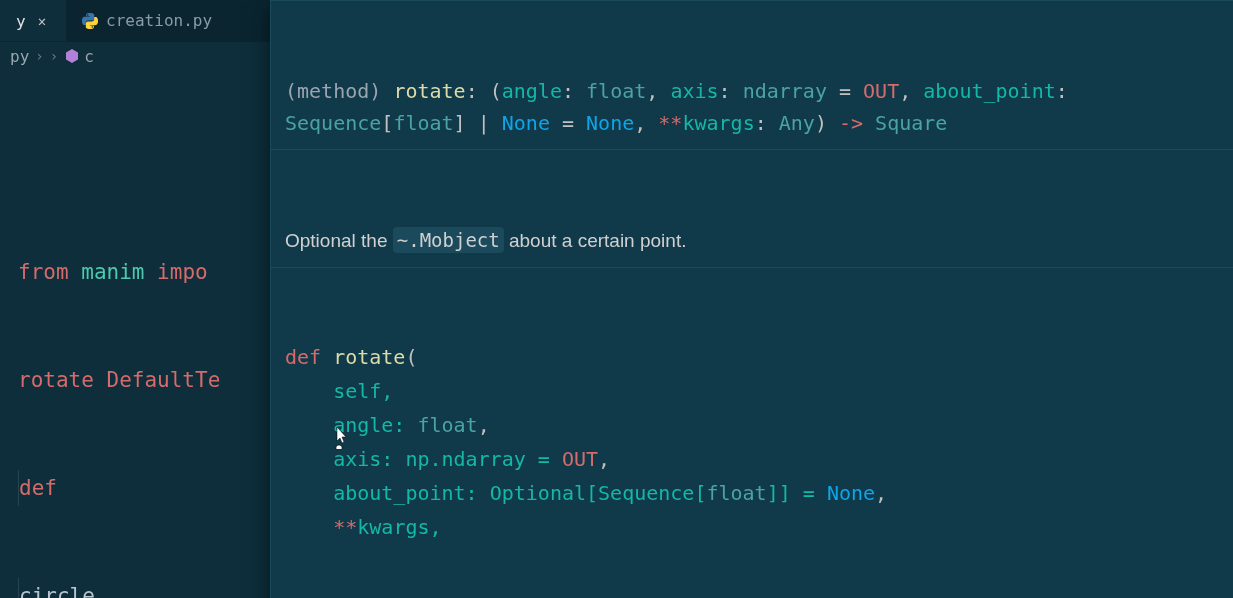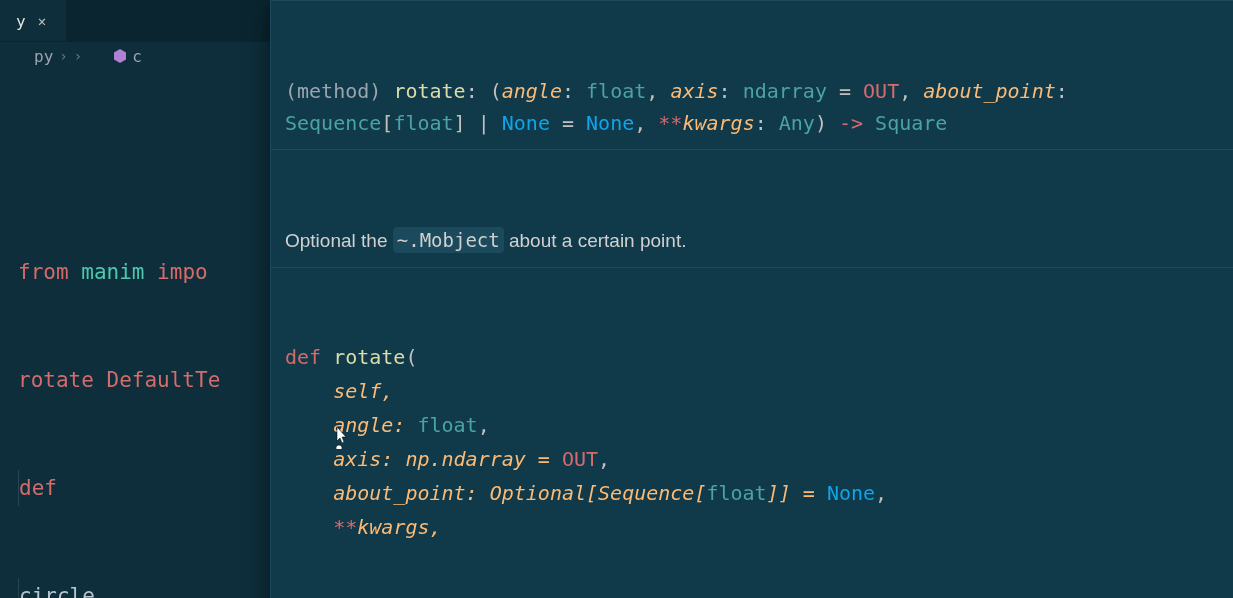--- a/index.html
+++ b/index.html
@@ -63,21 +63,20 @@
       color: #9aa5b0;
     }
     .breadcrumb-chevron {
       color: #6a7a85;
       font-size: 14px;
     }
     .breadcrumb-item {
       display: flex;
       align-items: center;
       gap: 4px;
-      margin-left: 24px;
     }
     
     
     .editor {
       position: relative;
       padding: 4px 0 0 18px;
       line-height: 36px;
       white-space: pre;
     }
     .line {
@@ -91,21 +90,21 @@
       height: 36px;
       vertical-align: top;
     }
     
     
     .kw { color: #d66b6b; }
     .cls { color: #4EC9B0; }
     .fn { color: #3fa5d9; }
     .fn-def { color: #dcdcaa; }
     .ident { color: #b8c4d0; }
-    .param { color: #fdba74; font-style: italic; }
+    .param { color: #14b8a6; }
     
     
     .hover-tooltip {
       position: absolute;
       left: 270px;
       top: -70px;
       width: 970px;
       background: #10394a;
       border: 1px solid #1a4a5c;
       box-shadow: 0 4px 20px rgba(0,0,0,0.5);
@@ -157,20 +156,29 @@
       pointer-events: none;
     }
   </style>
 </head>
 <body>
 
 <div class="tab-bar">
   <div class="tab active">
     <span>y</span>
     <span class="tab-close">✕</span>
+  </div>
+  <div class="tab inactive">
+    <span class="python-icon">
+      <svg viewBox="0 0 16 16" width="16" height="16">
+          <path fill="#3776ab" d="M7.8 0C4 0 4.2 1.6 4.2 1.6v1.7h3.7v.5H2.7S0 3.5 0 7.9c0 4.4 2.4 4.2 2.4 4.2h1.4V10s-.1-2.4 2.3-2.4h3.8s2.3.04 2.3-2.2V2S12.5 0 7.8 0zM5.7 1.2a.74.74 0 1 1 0 1.5.74.74 0 0 1 0-1.5z"></path>
+          <path fill="#ffd43b" d="M8.2 16c3.8 0 3.6-1.6 3.6-1.6v-1.7H8.1v-.5h5.2s2.7.3 2.7-4.1c0-4.4-2.4-4.2-2.4-4.2h-1.4V6s.1 2.4-2.3 2.4H6.1s-2.3-.04-2.3 2.2V14s-.3 2 4.4 2zm2.1-1.2a.74.74 0 1 1 0-1.5.74.74 0 0 1 0 1.5z"></path>
+        </svg>
+    </span>
+    <span>creation.py</span>
   </div>
 </div>
 
 <div class="breadcrumb">
   <span class="breadcrumb-item">
     <span>py</span>
   </span>
   <span class="breadcrumb-chevron">›</span>
   <span class="breadcrumb-chevron">›</span>
   <span class="breadcrumb-item">

